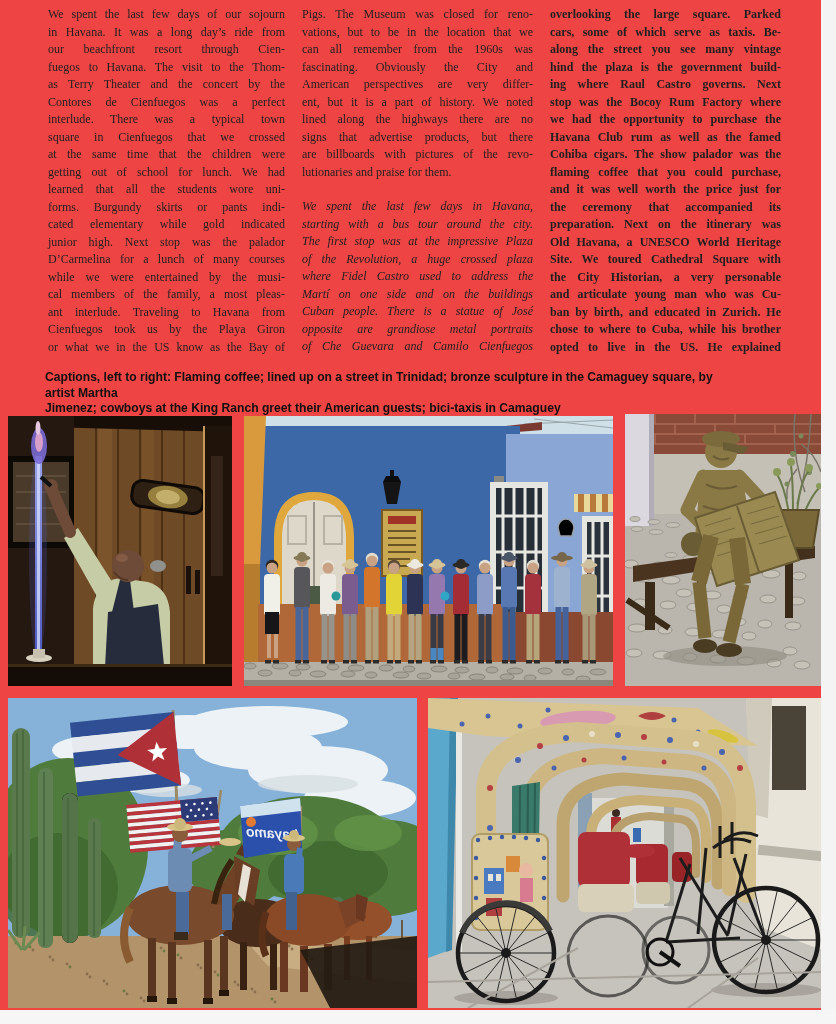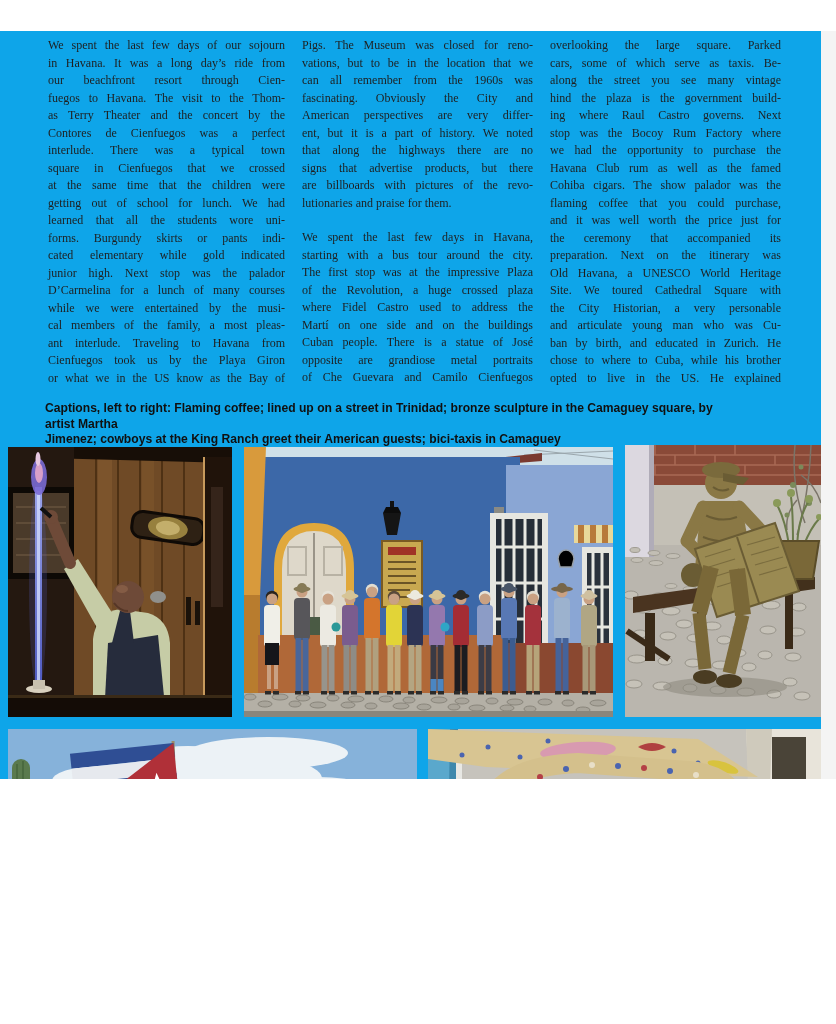--- a/index.html
+++ b/index.html
@@ -1,21 +1,21 @@
 <!DOCTYPE html>
 <html><head>
 <meta charset="utf-8">
 <style>
   html,body{margin:0;padding:0;background:#fff;}
-  #page{position:relative;width:836px;height:748px;background:#0ea5e9;overflow:hidden;
-        font-family:"Liberation Serif", serif;margin-top:31px;}
+  #page{position:relative;width:836px;height:1024px;background:#ef4444;overflow:hidden;
+        font-family:"Liberation Serif", serif;}
   .col{position:absolute;top:6px;color:#1f1f1f;font:12px/17.5px "Liberation Serif", serif;}
   .col .ln{text-align:justify;text-align-last:justify;white-space:normal;height:17.5px;overflow:visible;}
   .col .ln.end{text-align-last:auto;}
-  .col .para + .para{margin-top:17px;}
+  .col .para + .para{margin-top:17px;font-style:italic;}
   #caption{position:absolute;left:45px;top:370px;width:712px;color:#101010;
            font:bold 12.5px/15.5px "Liberation Sans", sans-serif;transform:scaleX(.97);transform-origin:0 0;}
   .ph{position:absolute;}
   .ph svg{display:block;}
   .edge{position:absolute;background:#f4f4f4;}
 </style>
 </head>
 <body>
 
 <div id="page">
@@ -45,38 +45,38 @@
       </div>
     </div>
   <div class="col" id="col-1" style="left:302px;width:231px;">
       <div class="para">
         <div class="ln">Pigs. The Museum was closed for reno-</div>
         <div class="ln">vations, but to be in the location that we</div>
         <div class="ln">can all remember from the 1960s was</div>
         <div class="ln">fascinating. Obviously the City and</div>
         <div class="ln">American perspectives are very differ-</div>
         <div class="ln">ent, but it is a part of history. We noted</div>
-        <div class="ln">that along the highways there are no</div>
+        <div class="ln">lined along the highways there are no</div>
         <div class="ln">signs that advertise products, but there</div>
         <div class="ln">are billboards with pictures of the revo-</div>
         <div class="ln end">lutionaries and praise for them.</div>
       </div>
       <div class="para">
         <div class="ln">We spent the last few days in Havana,</div>
         <div class="ln">starting with a bus tour around the city.</div>
         <div class="ln">The first stop was at the impressive Plaza</div>
         <div class="ln">of the Revolution, a huge crossed plaza</div>
         <div class="ln">where Fidel Castro used to address the</div>
         <div class="ln">Martí on one side and on the buildings</div>
         <div class="ln">Cuban people. There is a statue of José</div>
         <div class="ln">opposite are grandiose metal portraits</div>
         <div class="ln">of Che Guevara and Camilo Cienfuegos</div>
       </div>
     </div>
-  <div class="col" id="col-2" style="left:550px;width:231px;">
+  <div class="col" id="col-2" style="left:550px;width:231px;font-weight:bold;">
       <div class="para">
         <div class="ln">overlooking the large square. Parked</div>
         <div class="ln">cars, some of which serve as taxis. Be-</div>
         <div class="ln">along the street you see many vintage</div>
         <div class="ln">hind the plaza is the government build-</div>
         <div class="ln">ing where Raul Castro governs. Next</div>
         <div class="ln">stop was the Bocoy Rum Factory where</div>
         <div class="ln">we had the opportunity to purchase the</div>
         <div class="ln">Havana Club rum as well as the famed</div>
         <div class="ln">Cohiba cigars. The show palador was the</div>

